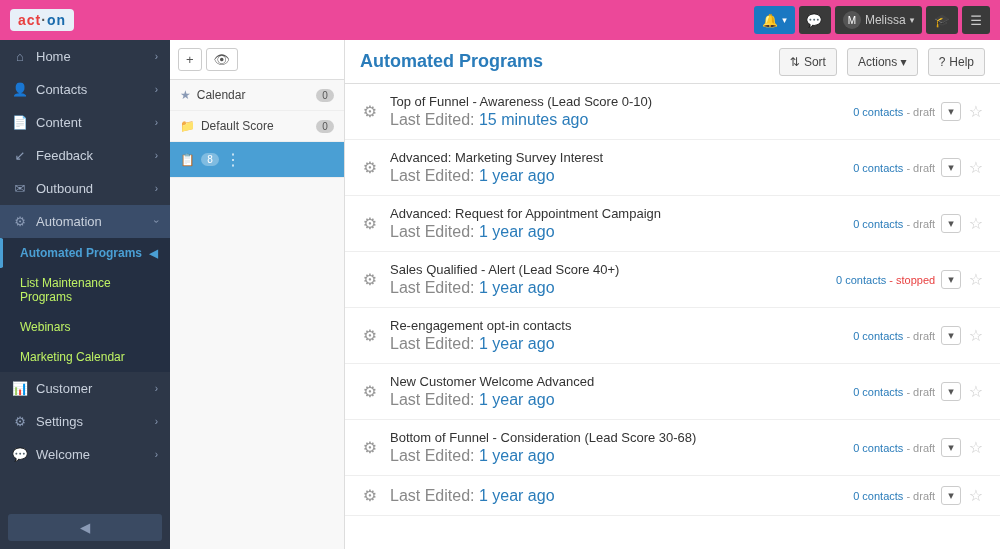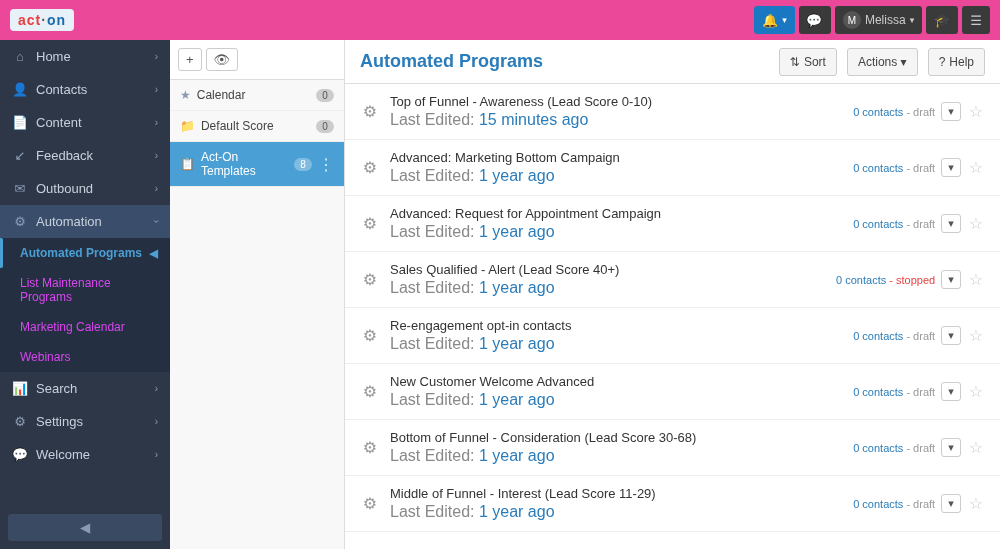--- a/index.html
+++ b/index.html
@@ -117,21 +117,21 @@
     .sidebar-item.active { background: #3a4d6a; }
     .sidebar-item .si-icon { width: 16px; text-align: center; font-size: 13px; color: #8a9ab5; }
     .sidebar-item .si-label { flex: 1; }
     .sidebar-item .si-arrow { font-size: 10px; color: #8a9ab5; }
 
     .sidebar-sub { background: #242f42; }
     .sidebar-sub-item {
       display: flex;
       align-items: center;
       padding: 8px 12px 8px 20px;
-      color: #d946ef;
+      color: #bef264;
       cursor: pointer;
       font-size: 12px;
       gap: 6px;
     }
     .sidebar-sub-item.active { color: #4a9fd4; font-weight: 600; }
     .sidebar-sub-item.active::before {
       content: '';
       position: absolute;
       left: 0;
       width: 3px;
@@ -371,30 +371,30 @@
     <div class="sidebar-sub">
       <div class="sidebar-sub-item active" style="position:relative">
         <span style="position:absolute;left:0;top:0;bottom:0;width:3px;background:#4a9fd4;border-radius:0 2px 2px 0"></span>
         <span>Automated Programs</span>
         <span style="margin-left:auto;color:#4a9fd4;font-size:11px">◀</span>
       </div>
       <div class="sidebar-sub-item">
         <span>List Maintenance Programs</span>
       </div>
       <div class="sidebar-sub-item">
+        <span>Webinars</span>
+      </div>
+      <div class="sidebar-sub-item">
         <span>Marketing Calendar</span>
       </div>
-      <div class="sidebar-sub-item">
-        <span>Webinars</span>
-      </div>
     </div>
 
     <div class="sidebar-item">
       <span class="si-icon">📊</span>
-      <span class="si-label">Search</span>
+      <span class="si-label">Customer</span>
       <span class="si-arrow">›</span>
     </div>
     <div class="sidebar-item">
       <span class="si-icon">⚙</span>
       <span class="si-label">Settings</span>
       <span class="si-arrow">›</span>
     </div>
     <div class="sidebar-item">
       <span class="si-icon">💬</span>
       <span class="si-label">Welcome</span>
@@ -423,21 +423,20 @@
       <span class="fi-label">Calendar</span>
       <span class="badge">0</span>
     </div>
     <div class="folder-item">
       <span class="fi-icon">📁</span>
       <span class="fi-label">Default Score</span>
       <span class="badge">0</span>
     </div>
     <div class="folder-item active">
       <span class="fi-icon" style="color:white">📋</span>
-      <span class="fi-label">Act-On Templates</span>
       <span class="badge">8</span>
       <span class="fi-menu" style="color:rgba(255,255,255,0.8);font-size:16px;cursor:pointer">⋮</span>
     </div>
   </div>
 
   <div class="main-content">
     <div class="content-header">
       <span class="content-title">Automated Programs</span>
       <button class="header-btn">
         <span>⇅</span>
@@ -467,21 +466,21 @@
         <span class="count">0 contacts</span>
         <span style="color:#999"> - draft</span>
       </span>
       <button class="dropdown-btn">▾</button>
       <button class="star-btn">☆</button>
     </div>
   </div>
         <div class="program-item">
     <span class="program-gear">⚙</span>
     <div class="program-info">
-      <div class="program-name">Advanced: Marketing Bottom Campaign</div>
+      <div class="program-name">Advanced: Marketing Survey Interest</div>
       <div class="program-meta">
         Last Edited: <span class="time">1 year ago</span>
       </div>
     </div>
     <div class="program-status">
       <span class="status-contacts">
         <span class="count">0 contacts</span>
         <span style="color:#999"> - draft</span>
       </span>
       <button class="dropdown-btn">▾</button>
@@ -569,21 +568,20 @@
         <span class="count">0 contacts</span>
         <span style="color:#999"> - draft</span>
       </span>
       <button class="dropdown-btn">▾</button>
       <button class="star-btn">☆</button>
     </div>
   </div>
         <div class="program-item">
     <span class="program-gear">⚙</span>
     <div class="program-info">
-      <div class="program-name">Middle of Funnel - Interest (Lead Score 11-29)</div>
       <div class="program-meta">
         Last Edited: <span class="time">1 year ago</span>
       </div>
     </div>
     <div class="program-status">
       <span class="status-contacts">
         <span class="count">0 contacts</span>
         <span style="color:#999"> - draft</span>
       </span>
       <button class="dropdown-btn">▾</button>

